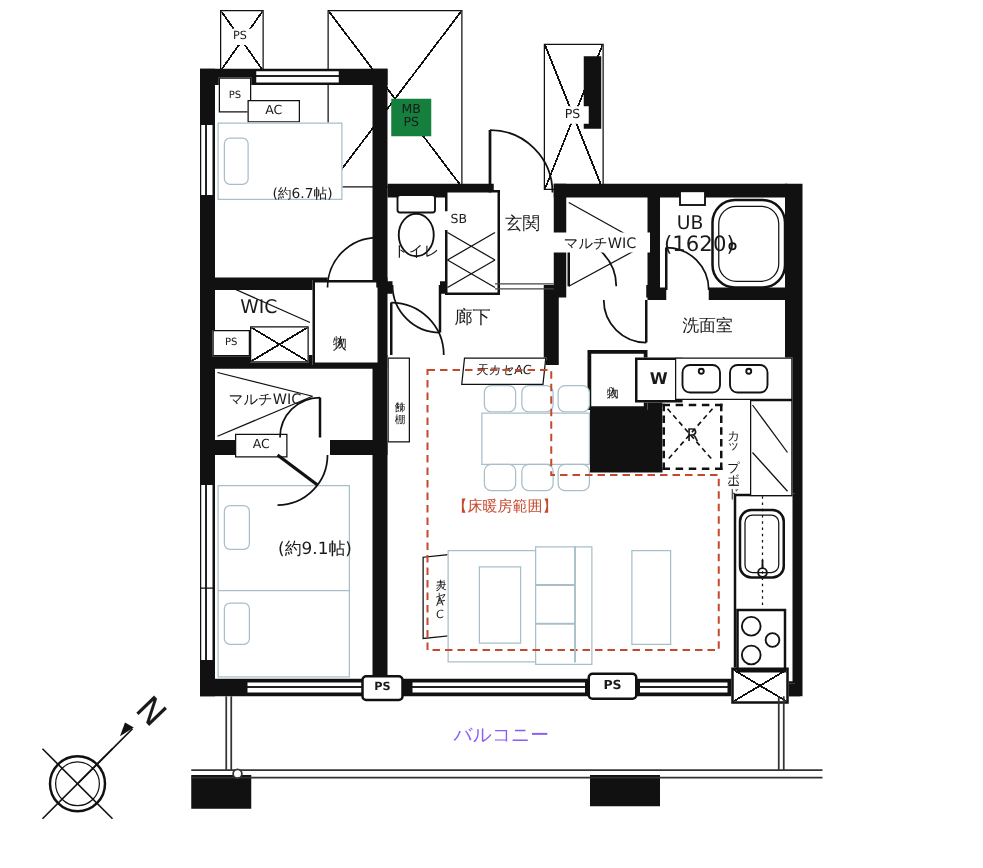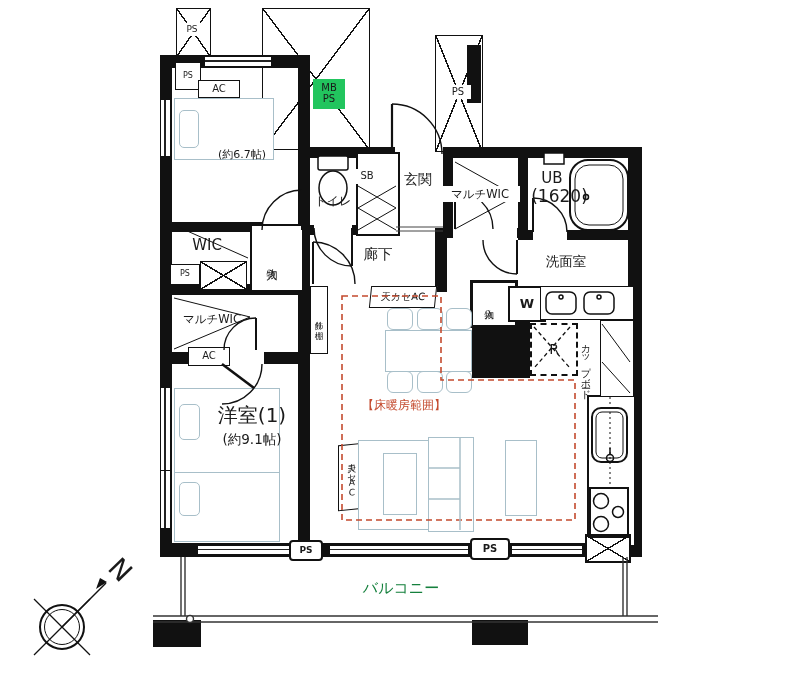--- a/index.html
+++ b/index.html
@@ -202,36 +202,35 @@
       <circle cx="62" cy="627" r="22" stroke-width="2"></circle>
         <circle cx="62" cy="627" r="17.5" stroke-width="1"></circle>
       <line x1="34" y1="599" x2="90" y2="655" stroke-width="1.3"></line>
         <line x1="34" y1="655" x2="90" y2="599" stroke-width="1.3"></line>
       <line x1="62" y1="627" x2="106" y2="583" stroke-width="1.4"></line>
       <polygon points="107,582 96,589 100,578" fill="#111" stroke="none"></polygon>
     </g>
   </svg>
 
   <div class="lbl" style="left:196px;top:146px;width:92px;height:17px;font-size:11px">(約6.7帖)</div>
-  <div class="lbl" style="left:200px;top:402px;width:104px;height:27px;font-size:20px">洋室(1)</div>
   <div class="lbl" style="left:204px;top:430px;width:96px;height:18px;font-size:13.5px">(約9.1帖)</div>
   <div class="lbl" style="left:354px;top:246px;width:48px;height:18px;font-size:14.5px">廊下</div>
   <div class="lbl" style="left:396px;top:171px;width:44px;height:18px;font-size:14px">玄関</div>
   <div class="lbl" style="left:309px;top:193px;width:48px;height:16px;font-size:12px">トイレ</div>
   <div class="lbl" style="left:534px;top:252px;width:64px;height:18px;font-size:13.5px">洗面室</div>
   <div class="lbl" style="left:184px;top:235px;width:46px;height:20px;font-size:15px">WIC</div>
   <div class="lbl" style="left:170px;top:311px;width:84px;height:16px;font-size:11.5px">マルチWIC</div>
   <div class="lbl" style="left:440px;top:186px;width:80px;height:16px;font-size:11.5px;background:#fff">マルチWIC</div>
   <div class="lbl" style="left:536px;top:168px;width:32px;height:20px;font-size:15px">UB</div>
   <div class="lbl" style="left:528px;top:189px;width:63px;height:15px;font-size:17px">(1620)</div>
   <div class="lbl vt" style="left:261px;top:233px;width:20px;height:54px;font-size:11px">物入</div>
   <div class="lbl vt" style="left:480px;top:284px;width:18px;height:36px;font-size:9.5px">物入</div>
-  <div class="lbl" style="left:354px;top:579px;width:94px;height:19px;font-size:15px;color:#15803d">バルコニー</div>
+  <div class="lbl" style="left:354px;top:579px;width:94px;height:19px;font-size:15px;color:#8b5cf6">バルコニー</div>
   <div class="lbl" style="left:355px;top:169px;width:24px;height:15px;font-size:10px;background:#fff">SB</div>
-  <div class="lbl" style="left:313px;top:79px;width:32px;height:30px;font-size:10px;background:#22c55e;flex-direction:column">
+  <div class="lbl" style="left:313px;top:79px;width:32px;height:30px;font-size:10px;background:#15803d;flex-direction:column">
     <span>MB</span>
     <span>PS</span>
   </div>
   <div class="lbl" style="left:180px;top:23px;width:24px;height:13px;font-size:9px;background:#fff">PS</div>
   <div class="lbl" style="left:445px;top:85px;width:26px;height:14px;font-size:10px;background:#fff">PS</div>
   <div class="lbl vt" style="left:577px;top:324px;width:16px;height:82px;font-size:10px">カップボード</div>
   <div class="lbl" style="left:344px;top:397px;width:120px;height:16px;font-size:12px;color:#c44a2e;background:#fff">【床暖房範囲】</div>
   <div class="lbl" style="left:100px;top:551px;width:40px;height:38px;font-size:27px;transform:rotate(46deg)">N</div>
 
 </div>

